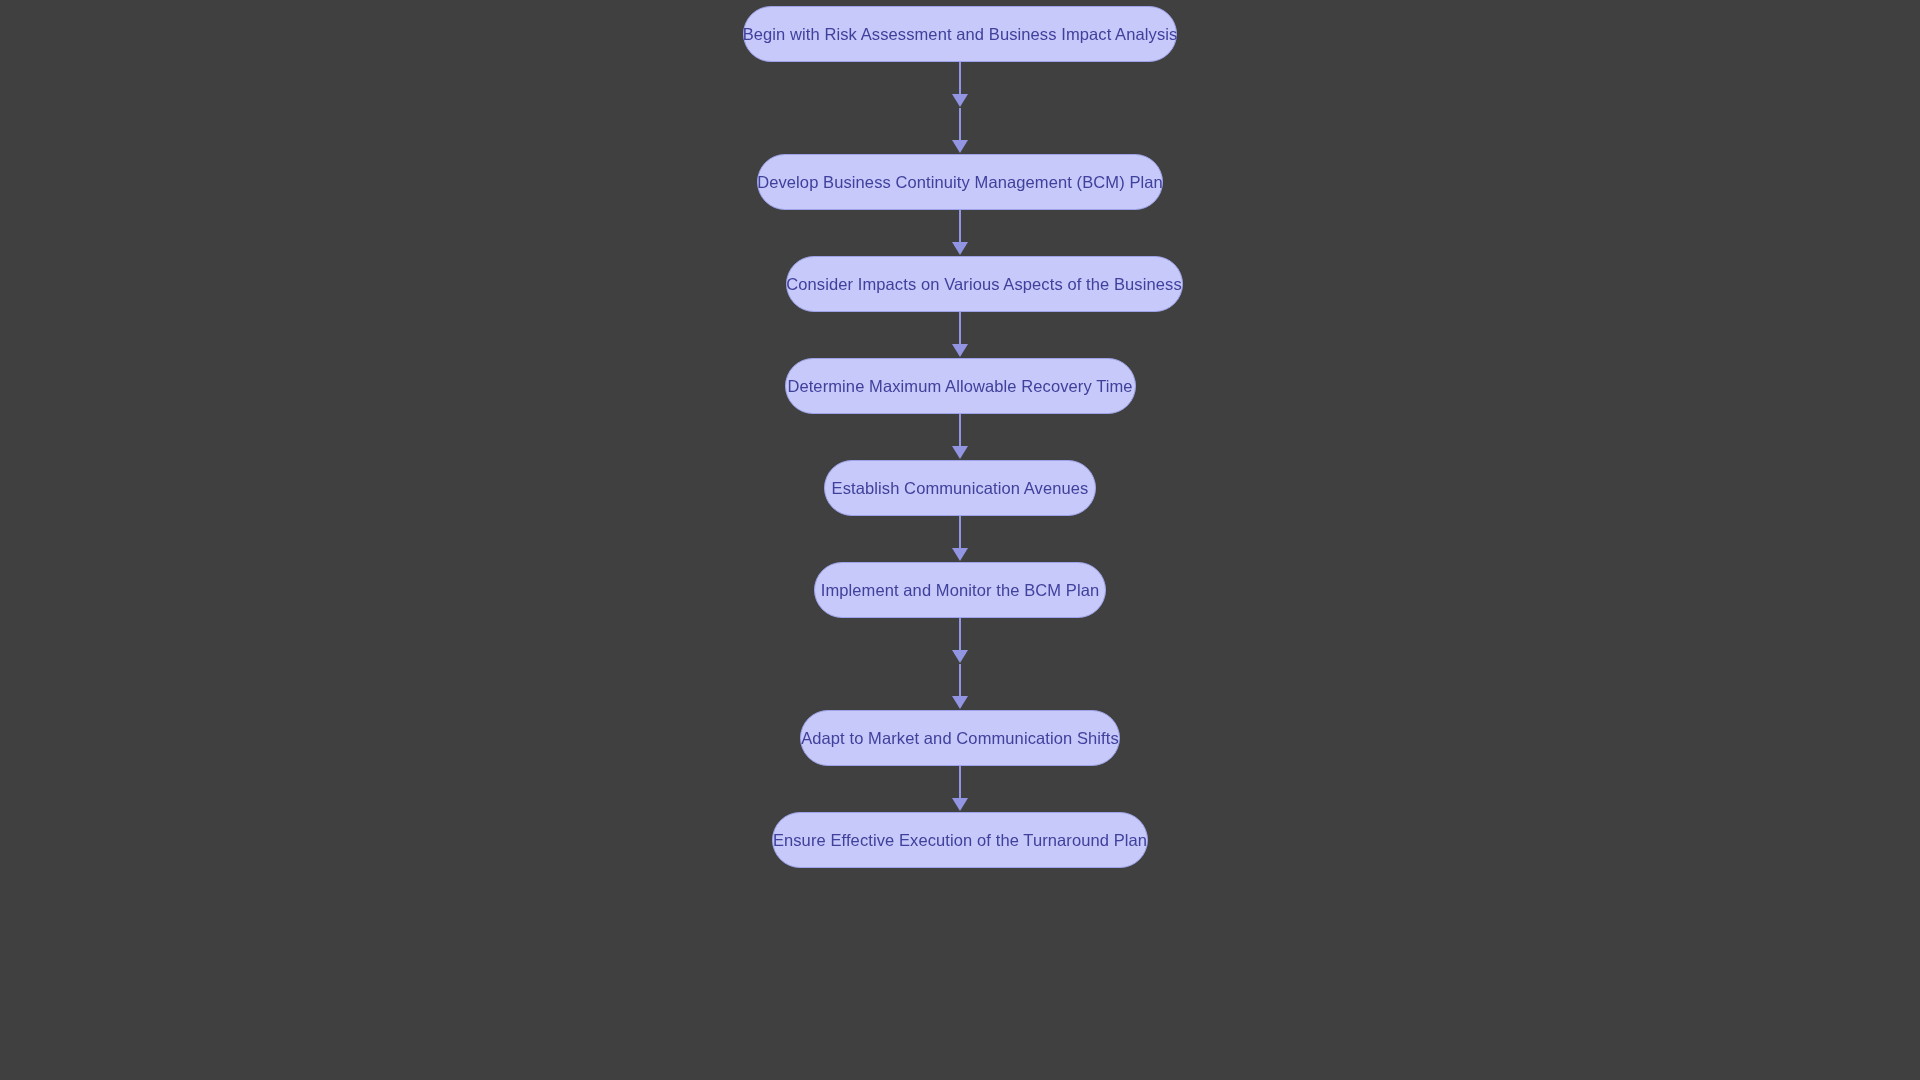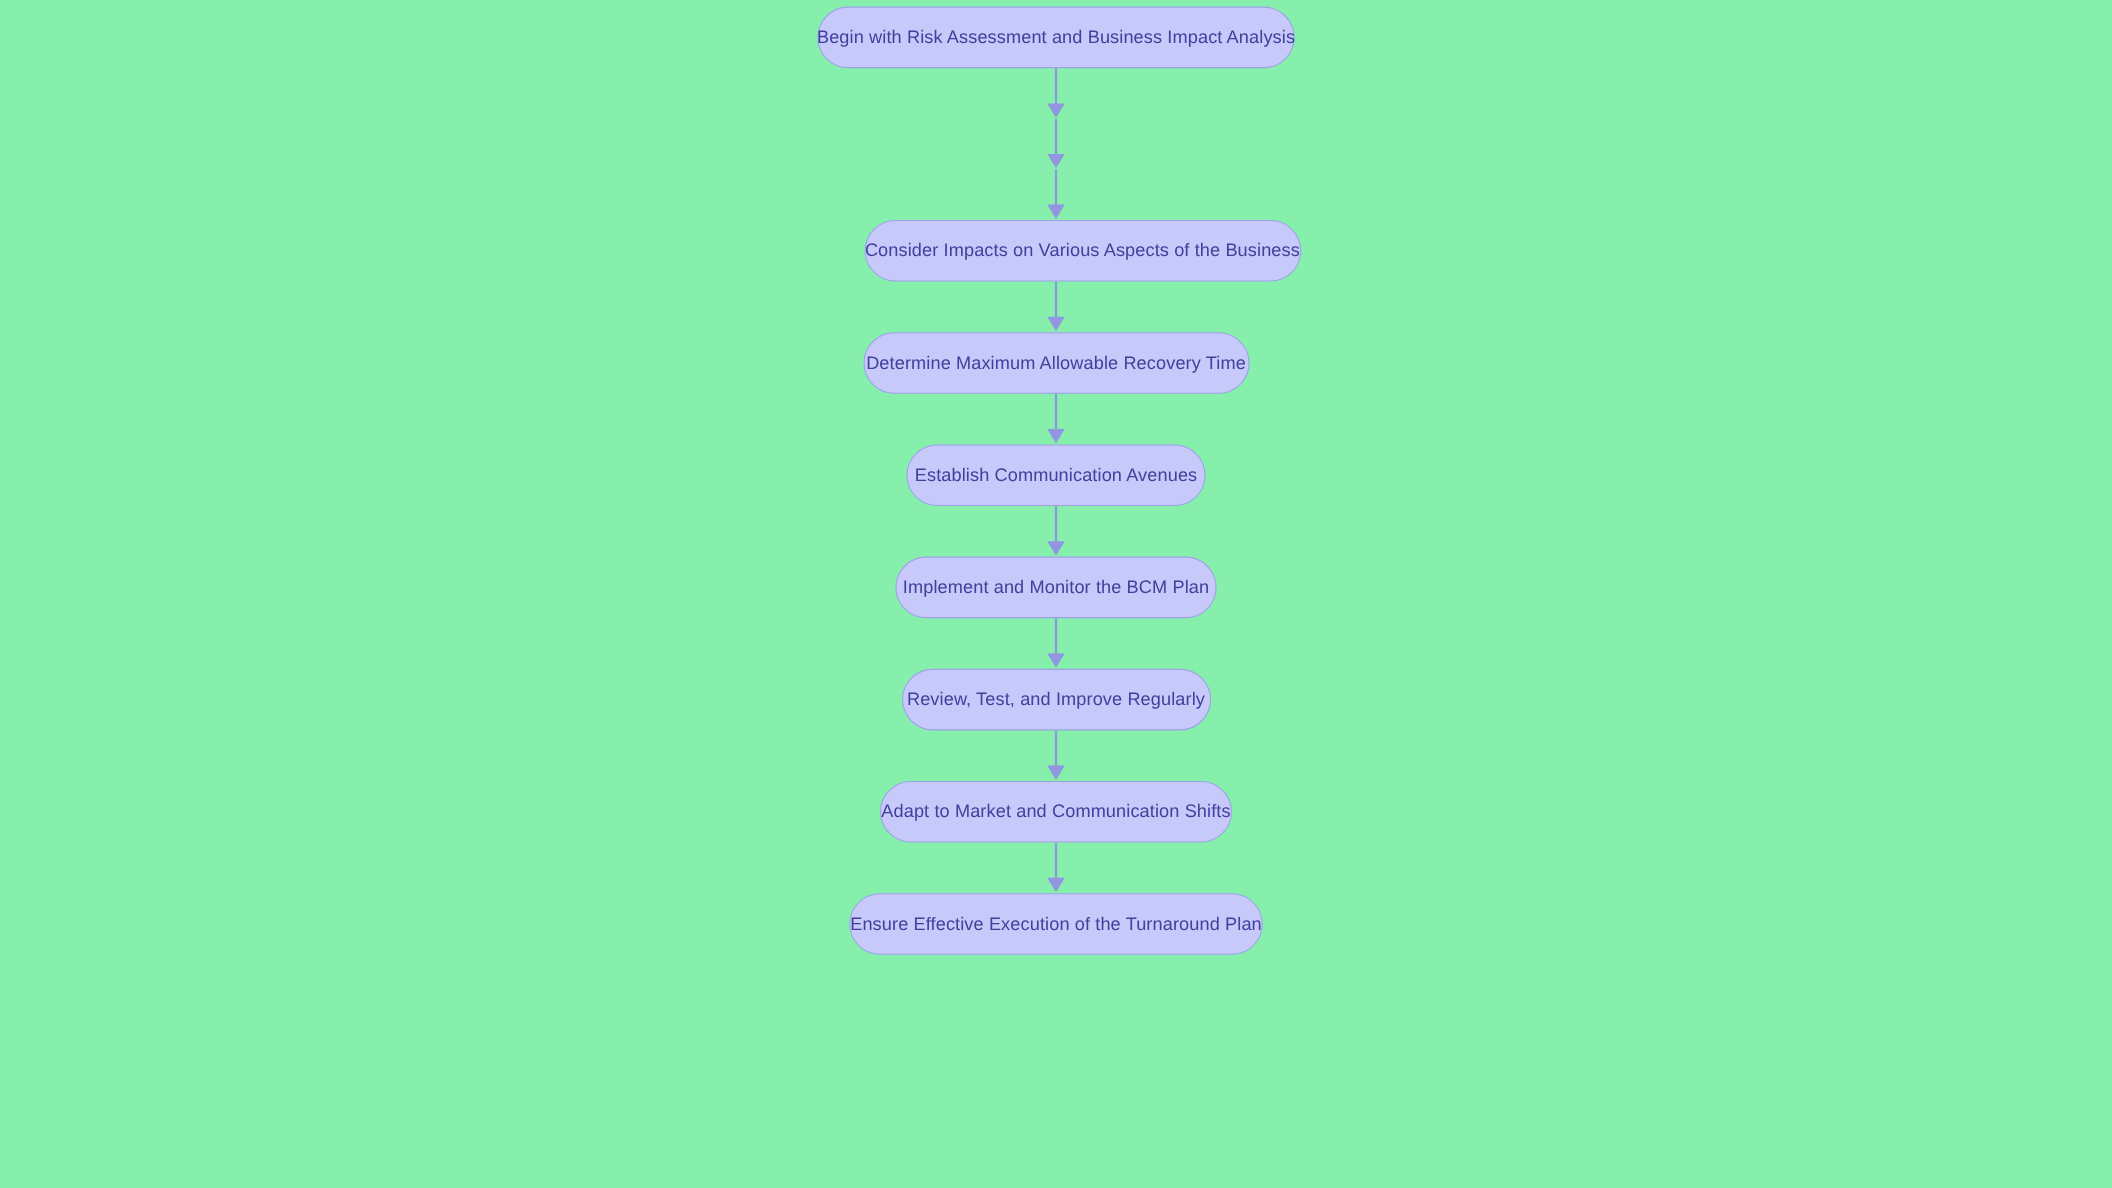--- a/index.html
+++ b/index.html
@@ -12,21 +12,21 @@
     width: 1920px;
     height: 1080px;
     overflow: hidden;
     font-family: "Liberation Sans", "DejaVu Sans", sans-serif;
   }
 
   #flowchart {
     position: relative;
     width: 1920px;
     height: 1080px;
-    background: #86efac;
+    background: #404040;
   }
 
   .flow-column {
     position: absolute;
     left: 0;
     top: 0;
     width: 1920px;
     display: flex;
     flex-direction: column;
     align-items: center;
@@ -92,20 +92,23 @@
         <span class="node-label">Begin with Risk Assessment and Business Impact Analysis</span>
       </div>
       <div class="connector">
         <div class="stem"></div>
         <div class="head"></div>
       </div>
       <div class="connector">
         <div class="stem"></div>
         <div class="head"></div>
       </div>
+      <div class="node" style="width: 406px;">
+        <span class="node-label">Develop Business Continuity Management (BCM) Plan</span>
+      </div>
       <div class="connector">
         <div class="stem"></div>
         <div class="head"></div>
       </div>
       <div class="node" style="width: 397px; margin-left: 48px;">
         <span class="node-label">Consider Impacts on Various Aspects of the Business</span>
       </div>
       <div class="connector">
         <div class="stem"></div>
         <div class="head"></div>
@@ -124,23 +127,20 @@
         <div class="stem"></div>
         <div class="head"></div>
       </div>
       <div class="node" style="width: 292px;">
         <span class="node-label">Implement and Monitor the BCM Plan</span>
       </div>
       <div class="connector">
         <div class="stem"></div>
         <div class="head"></div>
       </div>
-      <div class="node" style="width: 281px;">
-        <span class="node-label">Review, Test, and Improve Regularly</span>
-      </div>
       <div class="connector">
         <div class="stem"></div>
         <div class="head"></div>
       </div>
       <div class="node" style="width: 320px;">
         <span class="node-label">Adapt to Market and Communication Shifts</span>
       </div>
       <div class="connector">
         <div class="stem"></div>
         <div class="head"></div>

